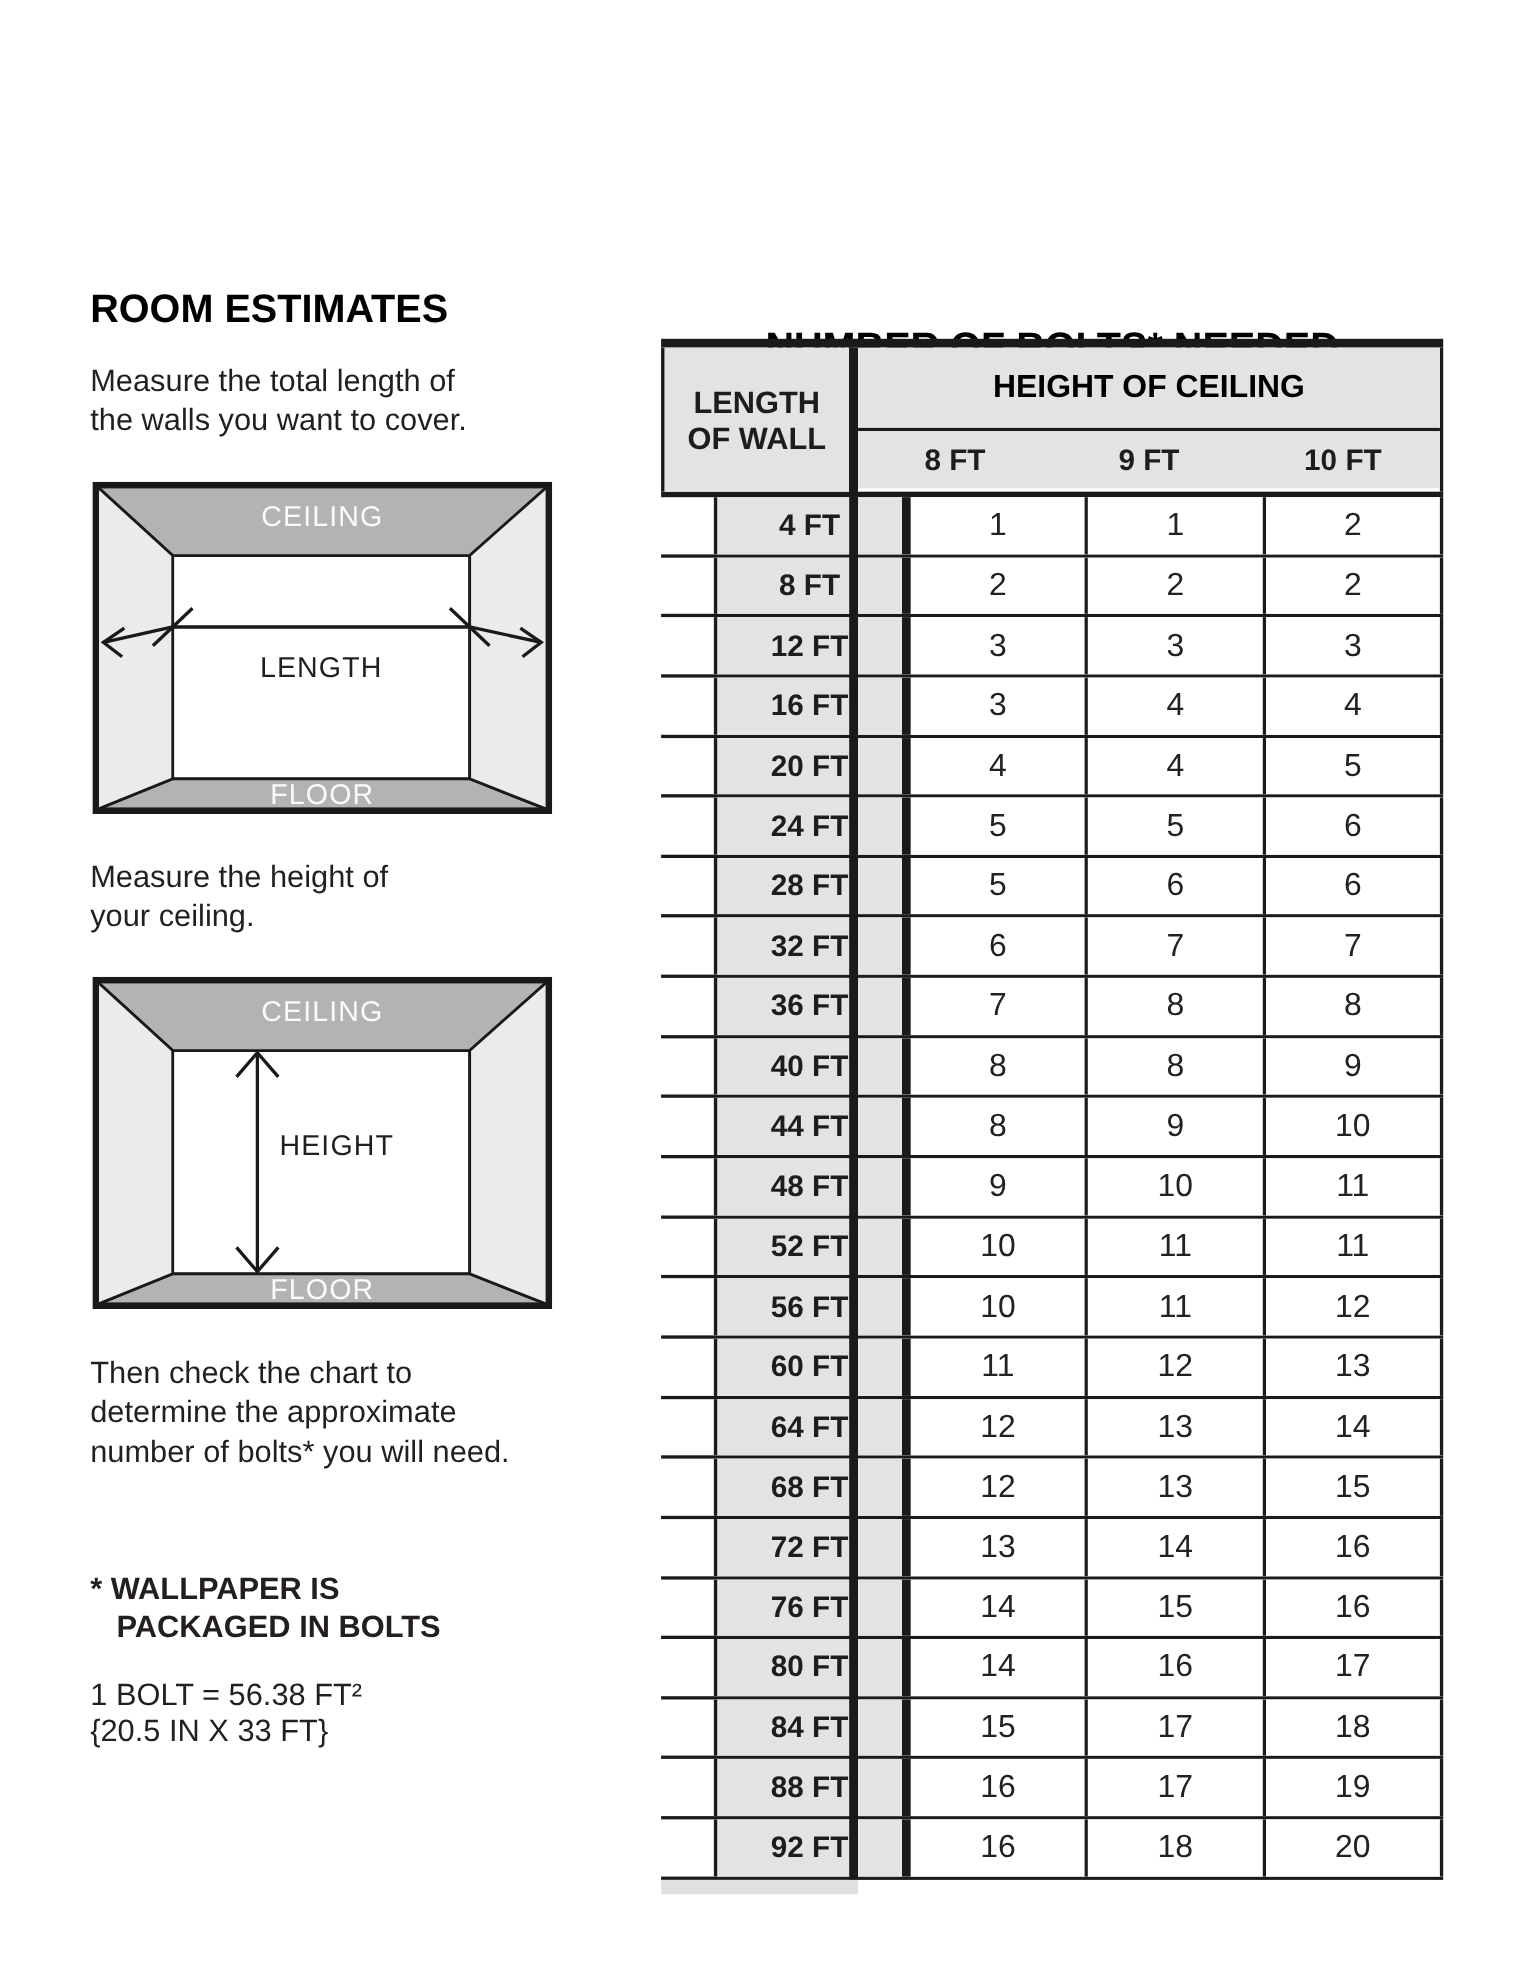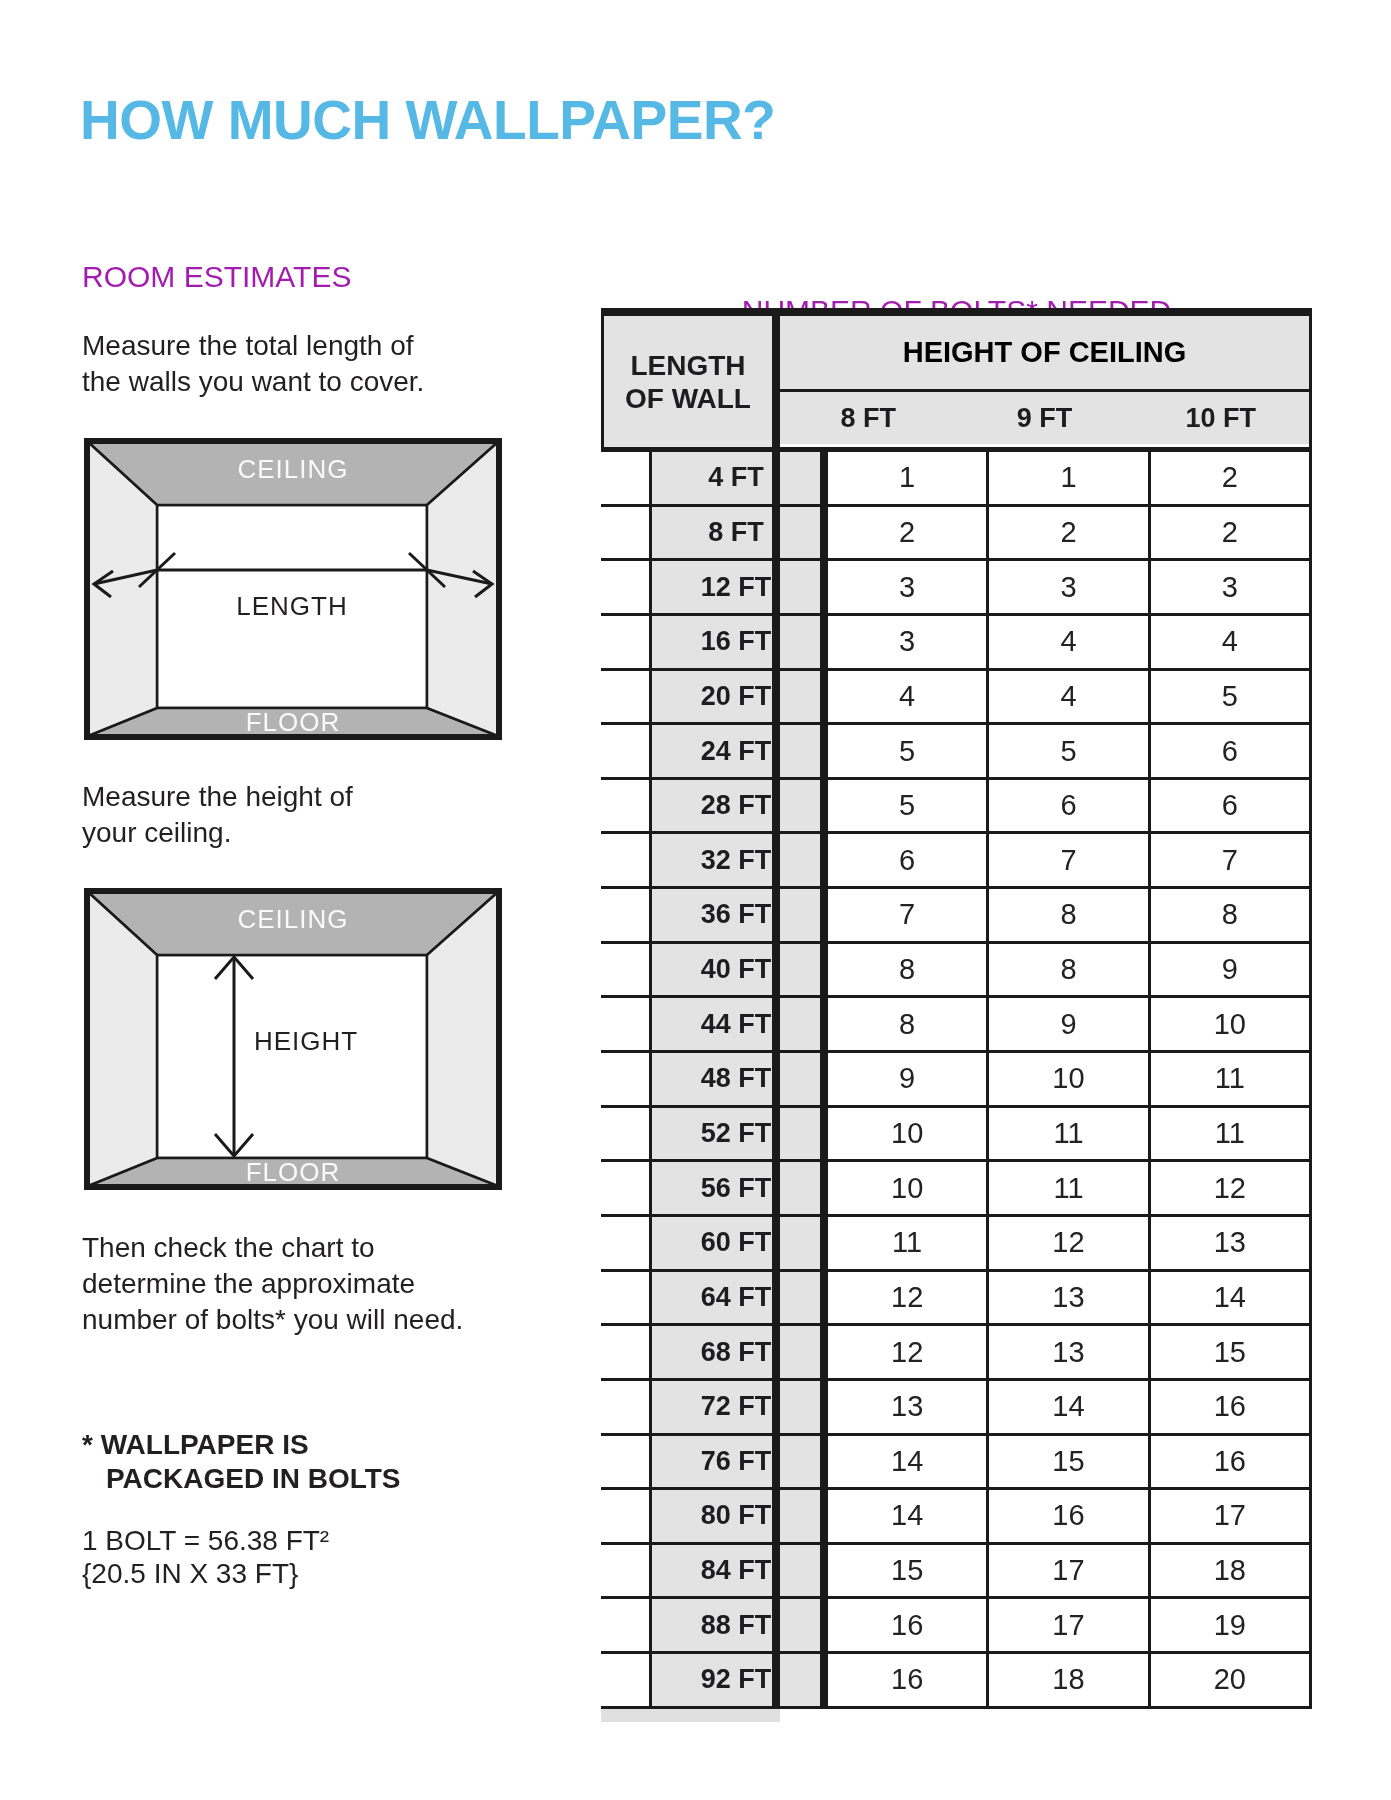--- a/index.html
+++ b/index.html
@@ -2,21 +2,21 @@
 <html><head>
 <meta charset="utf-8">
 <style>
   * { margin:0; padding:0; box-sizing:border-box; }
   body { background:#ffffff; font-family:"Liberation Sans","DejaVu Sans",sans-serif; }
   #page { position:relative; width:1391px; height:1800px; background:#ffffff; overflow:hidden; }
 
   .abs { position:absolute; }
 
   #title { left:80px; top:88px; font-size:55px; font-weight:bold; color:#55b8e5; letter-spacing:-0.5px; }
-  .blue-heading { font-size:30px; font-weight:normal; color:#a21caf; }
+  .blue-heading { font-size:36px; font-weight:bold; color:#000000; }
   #room-estimates { left:82px; top:260px; }
   #table-heading { left:601px; top:262px; width:711px; text-align:center;margin-top:32px; }
 
   .para { font-size:28px; line-height:36px; color:#231f20; white-space:pre-line; }
   #step1 { left:82px; top:328px; }
   #step2 { left:82px; top:779px; }
   #step3 { left:82px; top:1230px; }
 
   #footnote { left:82px; top:1428px; font-size:28px; font-weight:bold; color:#231f20; line-height:34px; }
   #footnote .fn2 { padding-left:24px; display:block; }
@@ -46,21 +46,20 @@
              font-size:27px; font-weight:bold; color:#1d1d1f;margin-left:48px; }
   .t-val { flex:1; background:#ffffff; border-right:3px solid #1a1a1a; font-size:29px; color:#222222; }
   .t-divider { position:absolute; left:171px; top:8px; width:8px; height:1393px; background:#1a1a1a; }
   .t-bottom-strip { position:absolute; left:0; top:1401px; width:179px; height:13px; background:#e0e0e0; }
 </style>
 </head>
 <body>
 
 <div id="page">
 
-  <div id="title" class="abs">HOW MUCH WALLPAPER?</div>
 
   <div id="room-estimates" class="abs blue-heading">ROOM ESTIMATES</div>
 
   <div id="step1" class="abs para">Measure the total length of
 the walls you want to cover.</div>
 
   <svg id="diagram1" class="abs diagram" viewBox="0 0 418 302">
     <rect x="73" y="67" width="270" height="203" fill="#ffffff" stroke="#1a1a1a" stroke-width="2.5"></rect>
     <polygon points="4,4 414,4 343,67 73,67" fill="#b3b3b3" stroke="#1a1a1a" stroke-width="2.5"></polygon>
     <polygon points="4,298 73,270 343,270 414,298" fill="#b3b3b3" stroke="#1a1a1a" stroke-width="2.5"></polygon>

